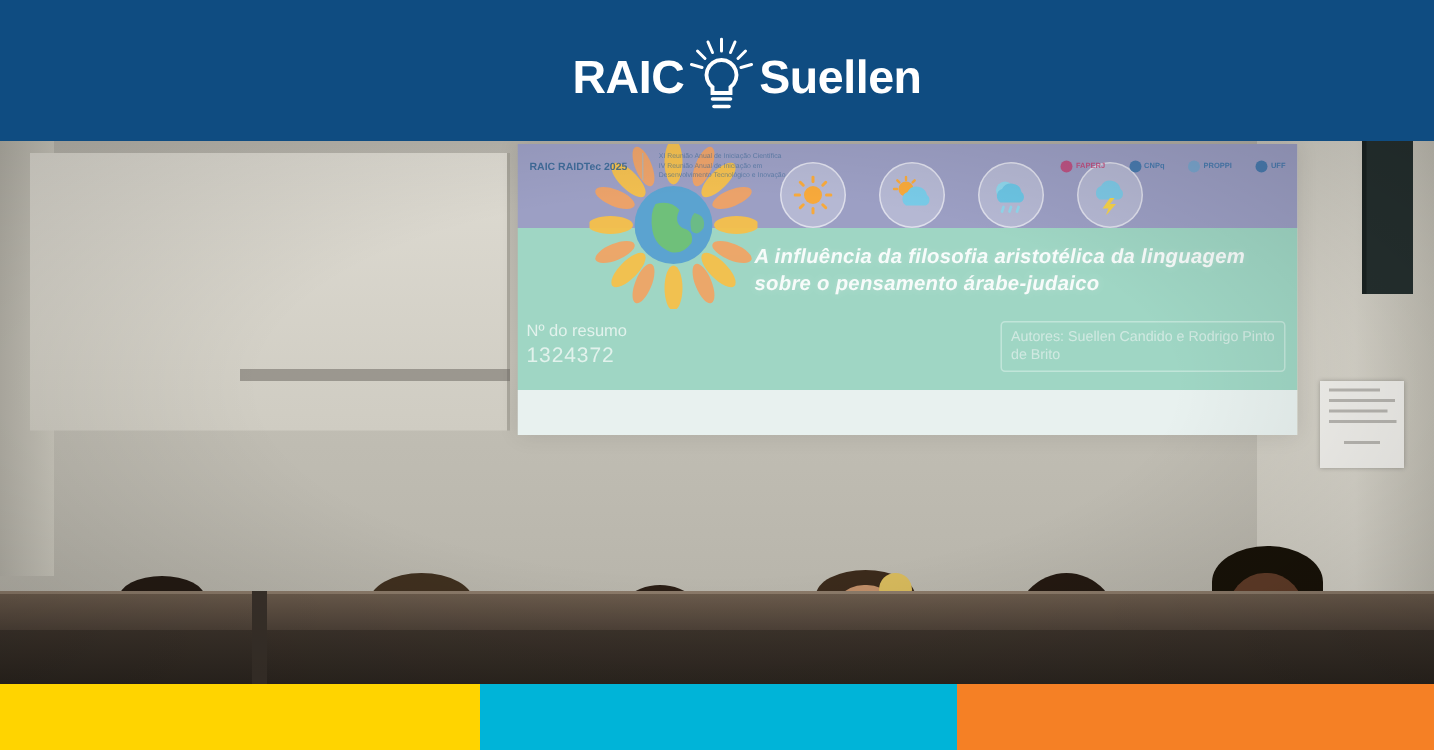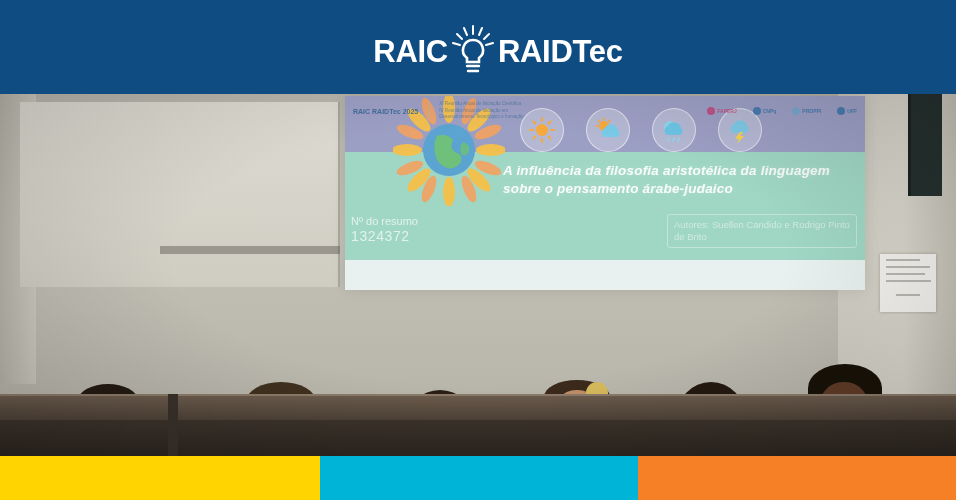--- a/index.html
+++ b/index.html
@@ -290,21 +290,21 @@
             <line x1="5" y1="9" x2="10" y2="14"></line>
             <line x1="37" y1="9" x2="32" y2="14"></line>
             <line x1="1" y1="18" x2="8" y2="20"></line>
             <line x1="41" y1="18" x2="34" y2="20"></line>
           </g>
           <path d="M21 15 a10 10 0 0 1 6 18 l0 4 l-12 0 l0 -4 a10 10 0 0 1 6 -18 z" fill="none" stroke="#ffffff" stroke-width="2.6"></path>
           <line x1="15" y1="41" x2="27" y2="41" stroke="#ffffff" stroke-width="2.4" stroke-linecap="round"></line>
           <line x1="16" y1="46" x2="26" y2="46" stroke="#ffffff" stroke-width="2.4" stroke-linecap="round"></line>
         </svg>
       </span>
-      <span class="logo-text">RAIDTec</span>
+      <span class="logo-text">Suellen</span>
     </div>
   </div>
 
   <div class="photo">
 
     <div class="wall"></div>
     <div class="wall-left-edge"></div>
     <div class="whiteboard"></div>
     <div class="board-tray"></div>
     <div class="wall-right"></div>

